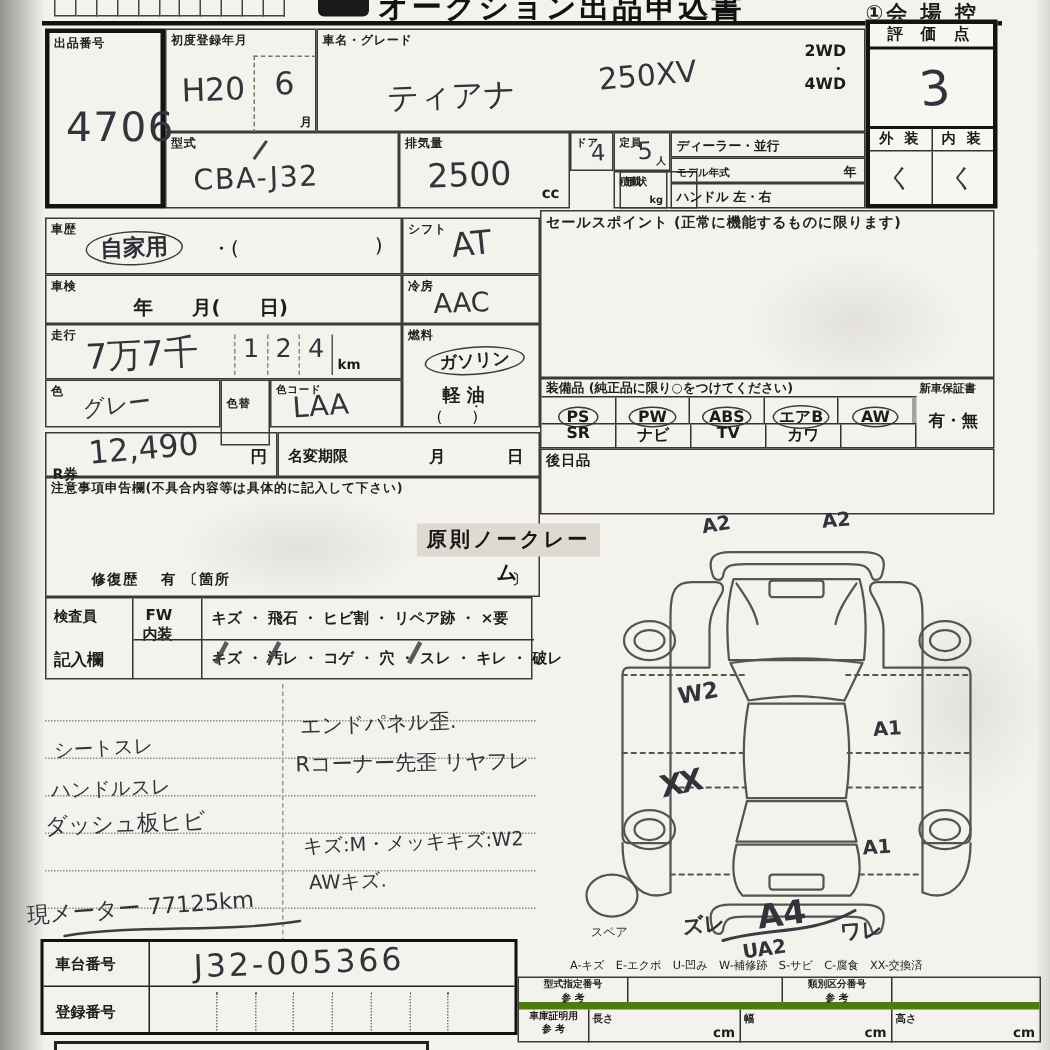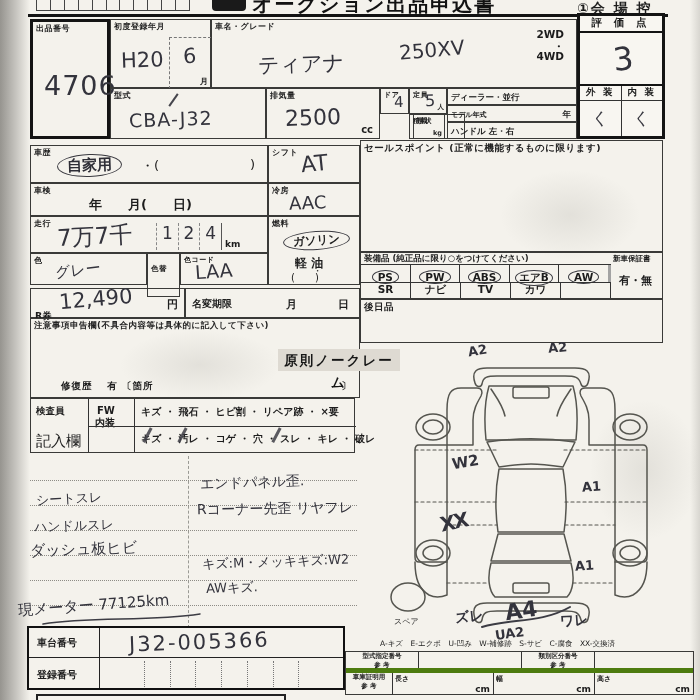--- a/index.html
+++ b/index.html
@@ -194,21 +194,21 @@
   <div class="cell" style="left:30px;top:318px;width:330px;height:80px;">
     <span class="lbl" style="font-size:8.5px;">注意事項申告欄(不具合内容等は具体的に記入して下さい)</span>
     <span class="pr" style="left:30px;bottom:4px;font-size:9.5px;font-weight:bold;letter-spacing:1px;">修復歴　 有 〔箇所</span>
     <span class="pr" style="right:8px;bottom:4px;font-size:9.5px;font-weight:bold;">〕</span>
   </div>
   <div class="stamp" style="left:278px;top:349px;width:122px;height:22px;font-size:13.5px;letter-spacing:2px;line-height:22px;">原則ノークレーム</div>
 
   <div class="cell" style="left:30px;top:398px;width:325px;height:55px;">
     <div class="abs" style="left:0;top:0;width:58px;height:100%;border-right:1px solid #333;">
       <div class="pr" style="left:5px;top:6px;font-size:9.5px;font-weight:bold;">検査員</div>
-      <div class="pr" style="left:5px;top:33px;font-size:15px;font-weight:normal;">記入欄</div>
+      <div class="pr" style="left:5px;top:33px;font-size:11px;font-weight:bold;">記入欄</div>
     </div>
     <div class="abs" style="left:58px;top:0;width:46px;height:100%;border-right:1px solid #333;">
       <div class="pr" style="left:8px;top:6px;font-size:10px;font-weight:bold;">FW</div>
       <div class="pr" style="left:6px;top:17px;font-size:10px;font-weight:bold;">内装</div>
     </div>
     <div class="abs" style="left:58px;top:27px;width:267px;height:0;border-top:1px solid #333;"></div>
     <div class="pr" style="left:110px;top:6px;font-size:10px;font-weight:bold;">キズ ・ 飛石 ・ ヒビ割 ・ リペア跡 ・ ×要</div>
     <div class="pr" style="left:110px;top:33px;font-size:10px;font-weight:bold;">キズ ・ 汚レ ・ コゲ ・ 穴 ・ スレ ・ キレ ・ 破レ</div>
   </div>
   <div class="tick" style="left:146px;top:427px;"></div>

